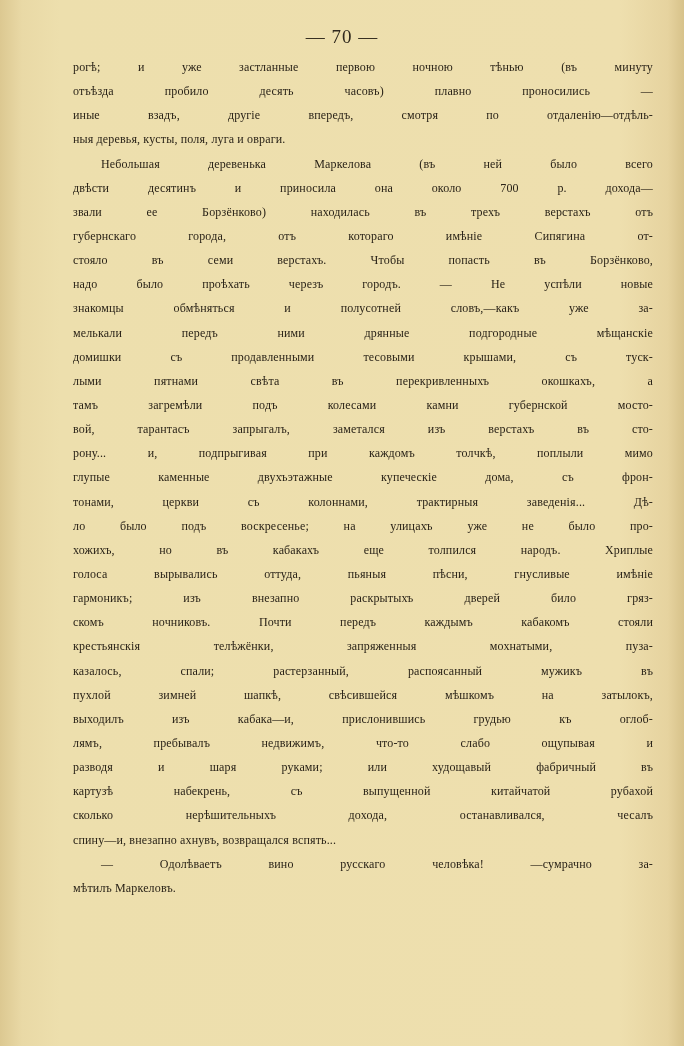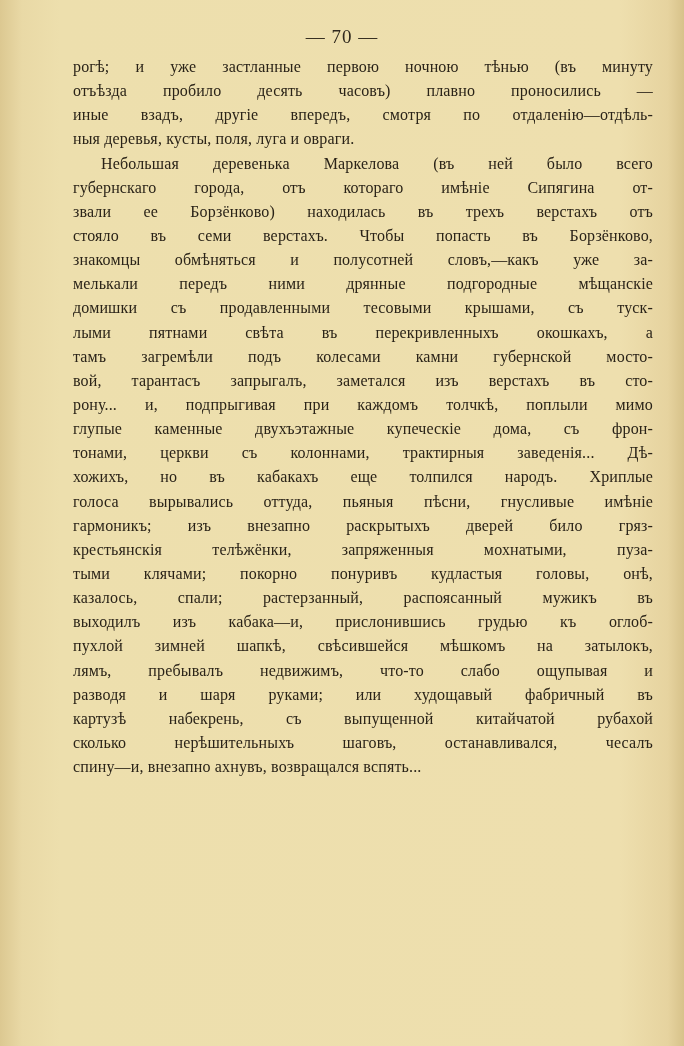--- a/index.html
+++ b/index.html
@@ -34,21 +34,21 @@
     }
     .text-block {
       position: absolute;
       left: 73px;
       top: 55px;
       width: 580px;
     }
     .line {
       height: 24.15px;
       line-height: 24.15px;
-      font-size: 16px;
+      font-size: 12px;
       white-space: nowrap;
       text-align: justify;
       text-align-last: justify;
       letter-spacing: 0.15px;
     }
     .line.last {
       text-align-last: left;
     }
     .line.indent {
       padding-left: 28px;
@@ -64,41 +64,48 @@
 
     <div>
       <div class="line">рогѣ; и уже застланные первою ночною тѣнью (въ минуту</div>
       <div class="line">отъѣзда пробило десять часовъ) плавно проносились —</div>
       <div class="line">иные взадъ, другіе впередъ, смотря по отдаленію—отдѣль-</div>
       <div class="line last">ныя деревья, кусты, поля, луга и овраги.</div>
     </div>
 
     <div>
       <div class="line indent">Небольшая деревенька Маркелова (въ ней было всего</div>
+      <div class="line">двѣсти десятинъ и приносила она около 700 р. дохода—</div>
+      <div class="line">звали ее Борзёнково) находилась въ трехъ верстахъ отъ</div>
       <div class="line">губернскаго города, отъ котораго имѣніе Сипягина от-</div>
-      <div class="line">звали ее Борзёнково) находилась въ трехъ верстахъ отъ</div>
       <div class="line">стояло въ семи верстахъ. Чтобы попасть въ Борзёнково,</div>
+      <div class="line">надо было проѣхать черезъ городъ. — Не успѣли новые</div>
       <div class="line">знакомцы обмѣняться и полусотней словъ,—какъ уже за-</div>
       <div class="line">мелькали передъ ними дрянные подгородные мѣщанскіе</div>
       <div class="line">домишки съ продавленными тесовыми крышами, съ туск-</div>
       <div class="line">лыми пятнами свѣта въ перекривленныхъ окошкахъ, а</div>
       <div class="line">тамъ загремѣли подъ колесами камни губернской мосто-</div>
       <div class="line">вой, тарантасъ запрыгалъ, заметался изъ верстахъ въ сто-</div>
       <div class="line">рону... и, подпрыгивая при каждомъ толчкѣ, поплыли мимо</div>
       <div class="line">глупые каменные двухъэтажные купеческіе дома, съ фрон-</div>
       <div class="line">тонами, церкви съ колоннами, трактирныя заведенія... Дѣ-</div>
+      <div class="line">ло было подъ воскресенье; на улицахъ уже не было про-</div>
       <div class="line">хожихъ, но въ кабакахъ еще толпился народъ. Хриплые</div>
       <div class="line">голоса вырывались оттуда, пьяныя пѣсни, гнусливые имѣніе</div>
       <div class="line">гармоникъ; изъ внезапно раскрытыхъ дверей било гряз-</div>
+      <div class="line">скомъ ночниковъ. Почти передъ каждымъ кабакомъ стояли</div>
       <div class="line">крестьянскія телѣжёнки, запряженныя мохнатыми, пуза-</div>
-      <div class="line">тыми клячами; покорно понуривъ кудластыя головы, онѣ,</div>
       <div class="line">казалось, спали; растерзанный, распоясанный мужикъ въ</div>
+      <div class="line">пухлой зимней шапкѣ, свѣсившейся мѣшкомъ на затылокъ,</div>
       <div class="line">выходилъ изъ кабака—и, прислонившись грудью къ оглоб-</div>
-      <div class="line">пухлой зимней шапкѣ, свѣсившейся мѣшкомъ на затылокъ,</div>
       <div class="line">лямъ, пребывалъ недвижимъ, что-то слабо ощупывая и</div>
       <div class="line">разводя и шаря руками; или худощавый фабричный въ</div>
       <div class="line">картузѣ набекрень, съ выпущенной китайчатой рубахой</div>
-      <div class="line">сколько нерѣшительныхъ шаговъ, останавливался, чесалъ</div>
+      <div class="line">сколько нерѣшительныхъ дохода, останавливался, чесалъ</div>
       <div class="line last">спину—и, внезапно ахнувъ, возвращался вспять...</div>
     </div>
 
+    <div>
+      <div class="line indent">— Одолѣваетъ вино русскаго человѣка! —сумрачно за-</div>
+      <div class="line last">мѣтилъ Маркеловъ.</div>
+    </div>
   </div>
 </div>
 
 </body></html>

